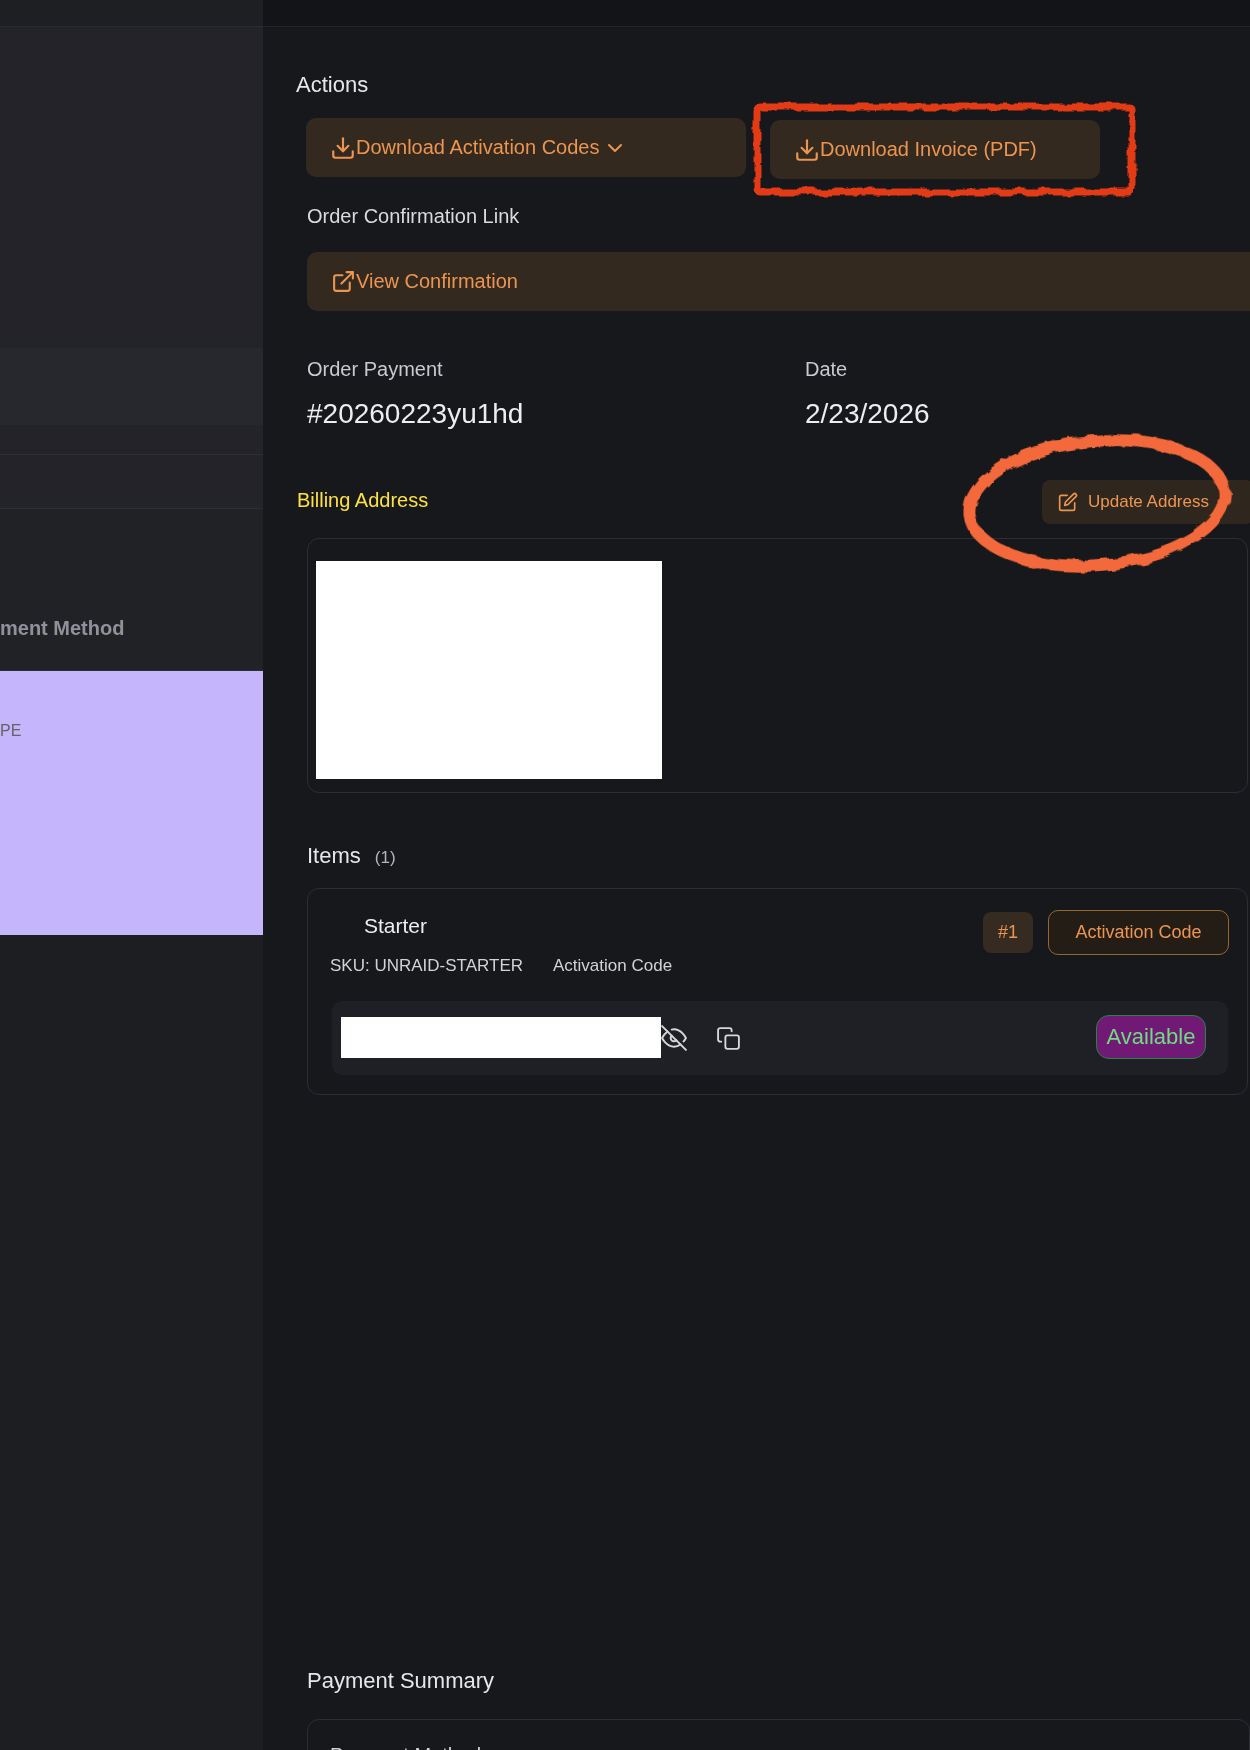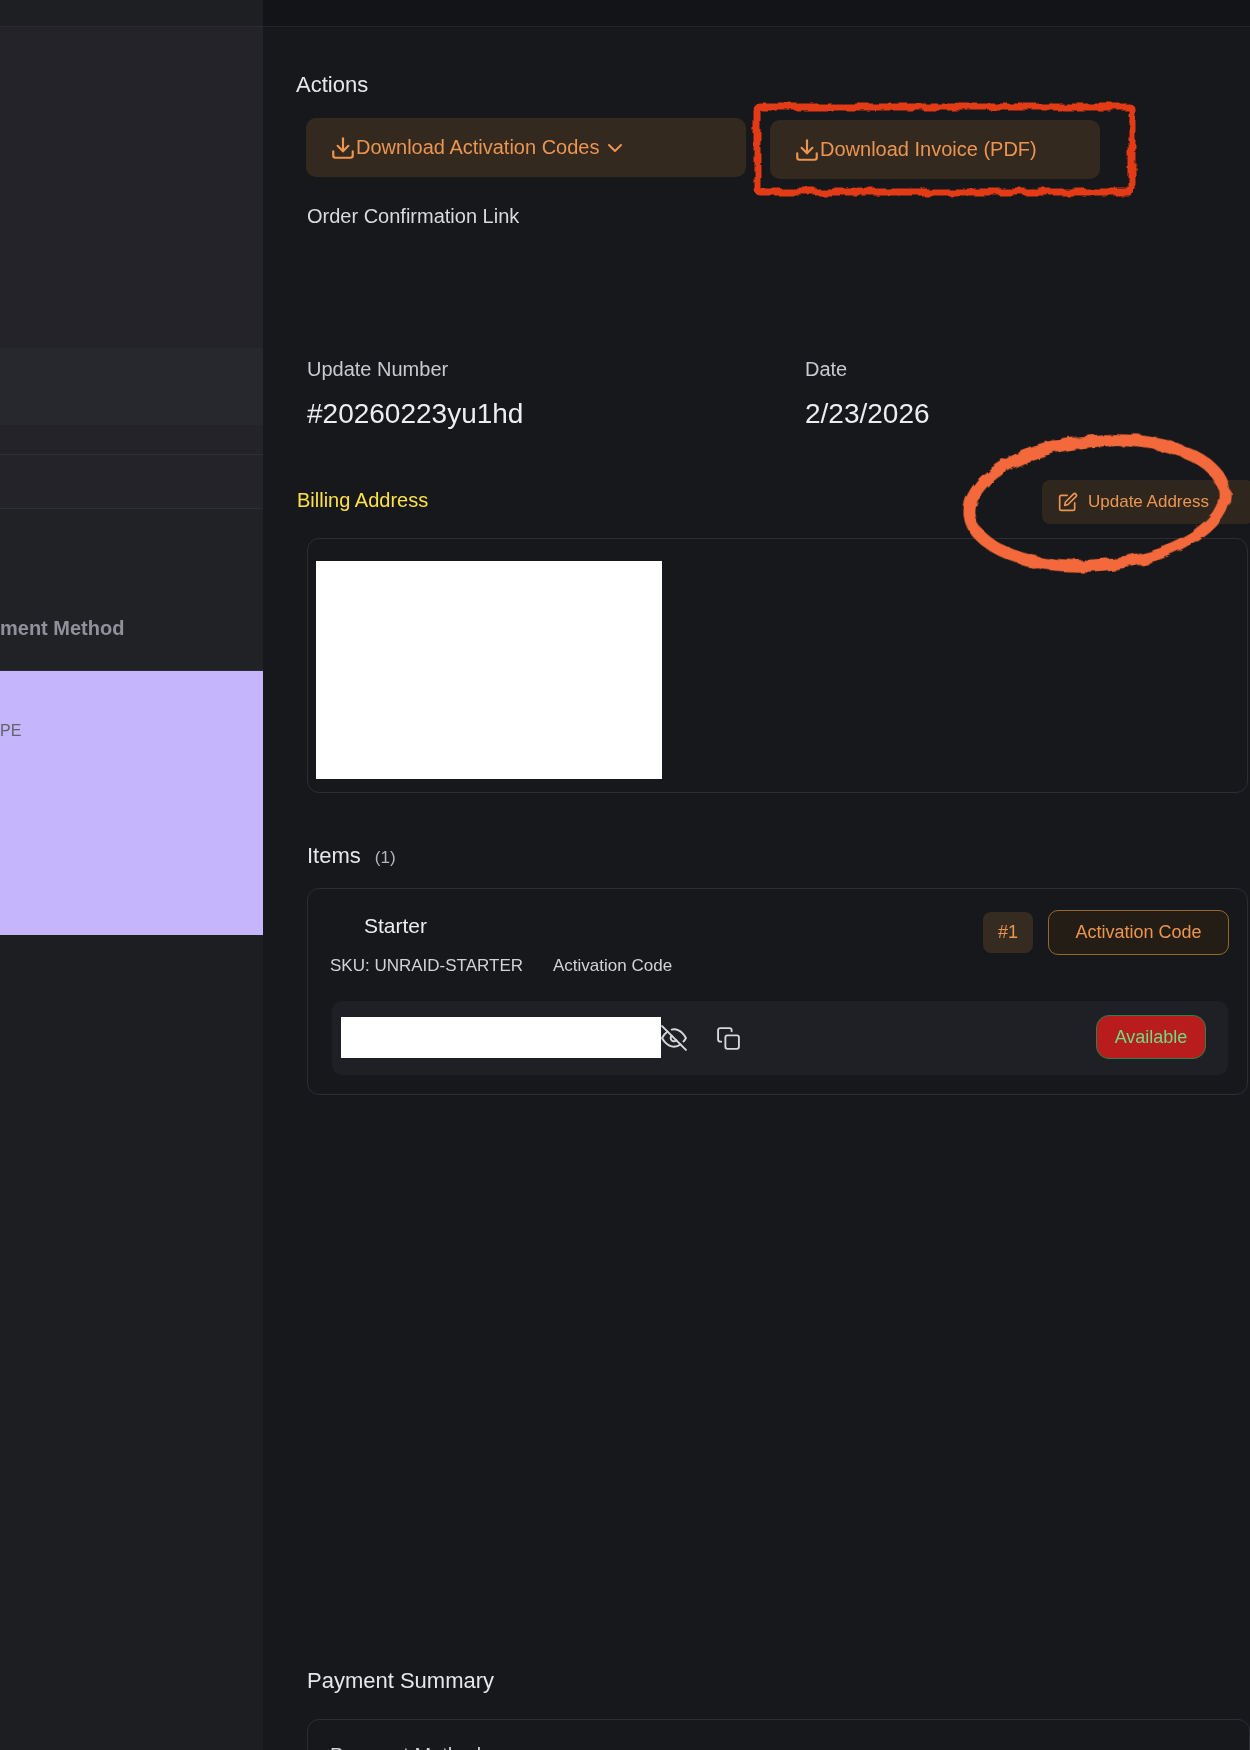--- a/index.html
+++ b/index.html
@@ -38,21 +38,21 @@
   .badge-num{
     position:absolute;display:flex;align-items:center;justify-content:center;
     background:#352b20;color:#ec9551;border-radius:8px;font-size:18px;
   }
   .badge-outline-orange{
     position:absolute;display:flex;align-items:center;justify-content:center;
     background:#231d15;color:#ec9551;border:1px solid #96672f;border-radius:10px;font-size:18px;
   }
   .badge-green{
     position:absolute;display:flex;align-items:center;justify-content:center;
-    background:#b91c1c;color:#6fdc81;border:1px solid #2e8046;border-radius:13px;font-size:18px;
+    background:#701a75;color:#6fdc81;border:1px solid #2e8046;border-radius:13px;font-size:22px;
   }
   .code-row{position:absolute;background:#1e2025;border-radius:10px;}
   .icon-btn{position:absolute;background:none;border:none;color:#d6d7da;cursor:pointer;padding:0;display:flex;align-items:center;justify-content:center;}
   .annotations{position:absolute;left:0;top:0;pointer-events:none;}
   .item-title{position:absolute;font-size:21px;font-weight:500;color:#ededef;}
   .item-sku{position:absolute;font-size:17px;color:#d2d3d6;display:flex;gap:30px;white-space:nowrap;}
   .items-count{font-size:17px;font-weight:400;color:#b4b5bb;margin-left:14px;}
   .update-btn{
     position:absolute;display:flex;align-items:center;gap:10px;
     background:#2f271d;border:none;border-radius:8px;color:#ec9551;
@@ -100,22 +100,30 @@
     <svg width="26" height="26" viewBox="0 0 24 24" fill="none" stroke="currentColor" stroke-width="2" stroke-linecap="round" stroke-linejoin="round">
         <path d="M21 15v4a2 2 0 0 1-2 2H5a2 2 0 0 1-2-2v-4"></path>
         <polyline points="7 10 12 15 17 10"></polyline>
         <line x1="12" y1="15" x2="12" y2="3"></line>
       </svg>
     <span class="lbl">Download Invoice (PDF)</span>
   </button>
 
   <div class="sublabel" style="left:307px;top:205px;color:#d9dadd;">Order Confirmation Link</div>
 
+  <button class="btn-warm" style="left:307px;top:252px;width:943px;border-radius:10px 0 0 10px;">
+    <svg width="25" height="25" viewBox="0 0 24 24" fill="none" stroke="currentColor" stroke-width="2" stroke-linecap="round" stroke-linejoin="round">
+        <path d="M18 13v6a2 2 0 0 1-2 2H5a2 2 0 0 1-2-2V8a2 2 0 0 1 2-2h6"></path>
+        <polyline points="15 3 21 3 21 9"></polyline>
+        <line x1="10" y1="14" x2="21" y2="3"></line>
+      </svg>
+    <span class="lbl">View Confirmation</span>
+  </button>
 
-  <div class="sublabel" style="left:307px;top:358px;">Update Number</div>
+  <div class="sublabel" style="left:307px;top:358px;">Order Payment</div>
   <div class="bigvalue" style="left:307px;top:398px;">#20260223yu1hd</div>
   <div class="sublabel" style="left:805px;top:358px;">Date</div>
   <div class="bigvalue" style="left:805px;top:398px;">2/23/2026</div>
 
   <div class="sublabel" style="left:297px;top:489px;color:#fde047;">Billing Address</div>
   <button class="update-btn" style="left:1042px;top:480px;width:212px;">
     <svg width="20" height="20" viewBox="0 0 24 24" fill="none" stroke="currentColor" stroke-width="2" stroke-linecap="round" stroke-linejoin="round">
         <path d="M11 4H4a2 2 0 0 0-2 2v14a2 2 0 0 0 2 2h14a2 2 0 0 0 2-2v-7"></path>
         <path d="M18.5 2.5a2.121 2.121 0 0 1 3 3L12 15l-4 1 1-4 9.5-9.5z"></path>
       </svg>

